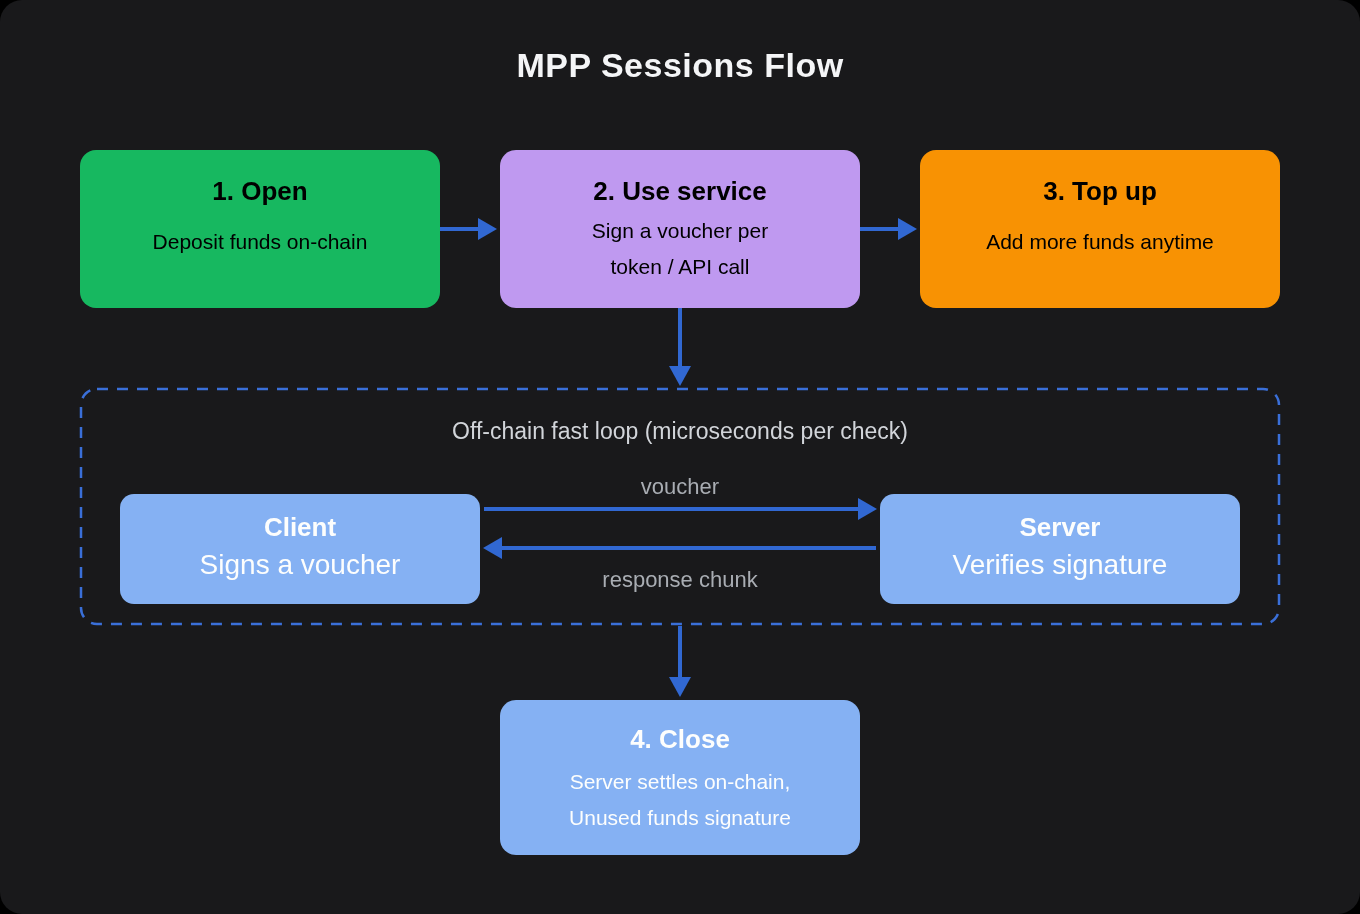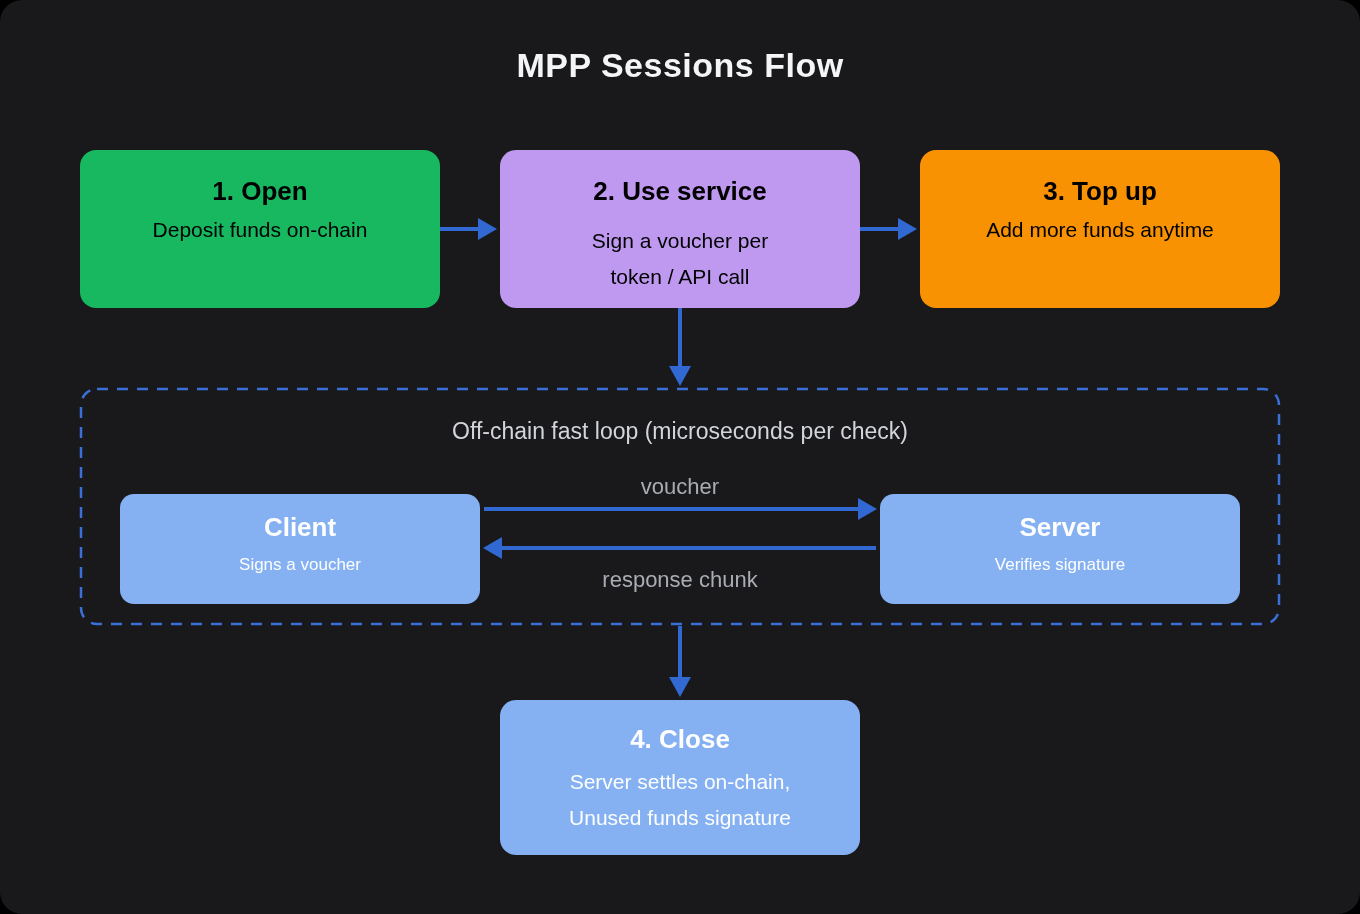--- a/index.html
+++ b/index.html
@@ -39,25 +39,25 @@
     color: #000000;
   }
   .step-title {
     font-size: 26px;
     font-weight: bold;
     line-height: 34px;
   }
   .step-sub {
     font-size: 21px;
     line-height: 36px;
-    margin-top: 4px;
+    margin-top: 16px;
   }
   .step-open   { left: 80px;  background: #17b860; }
   .step-use    { left: 500px; background: #bf99f0; }
-  .step-use .step-sub { margin-top: 15px; }
+  .step-use .step-sub { margin-top: 5px; }
   .step-topup  { left: 920px; background: #f89203; }
 
   .loop-box {
     position: absolute;
     left: 80px;
     top: 388px;
     width: 1200px;
     height: 237px;
   }
   .loop-label {
@@ -81,21 +81,21 @@
     text-align: center;
     color: #fdfefd;
     margin-top: 24px;
   }
   .actor-title {
     font-size: 26px;
     font-weight: bold;
     line-height: 34px;
   }
   .actor-sub {
-    font-size: 17px;
+    font-size: 28px;
     line-height: 30px;
     margin-top: 6px;
   }
   .actor-client { left: 120px; }
   .actor-server { left: 880px; }
 
   .msg-label {
     position: absolute;
     left: 0;
     width: 100%;

